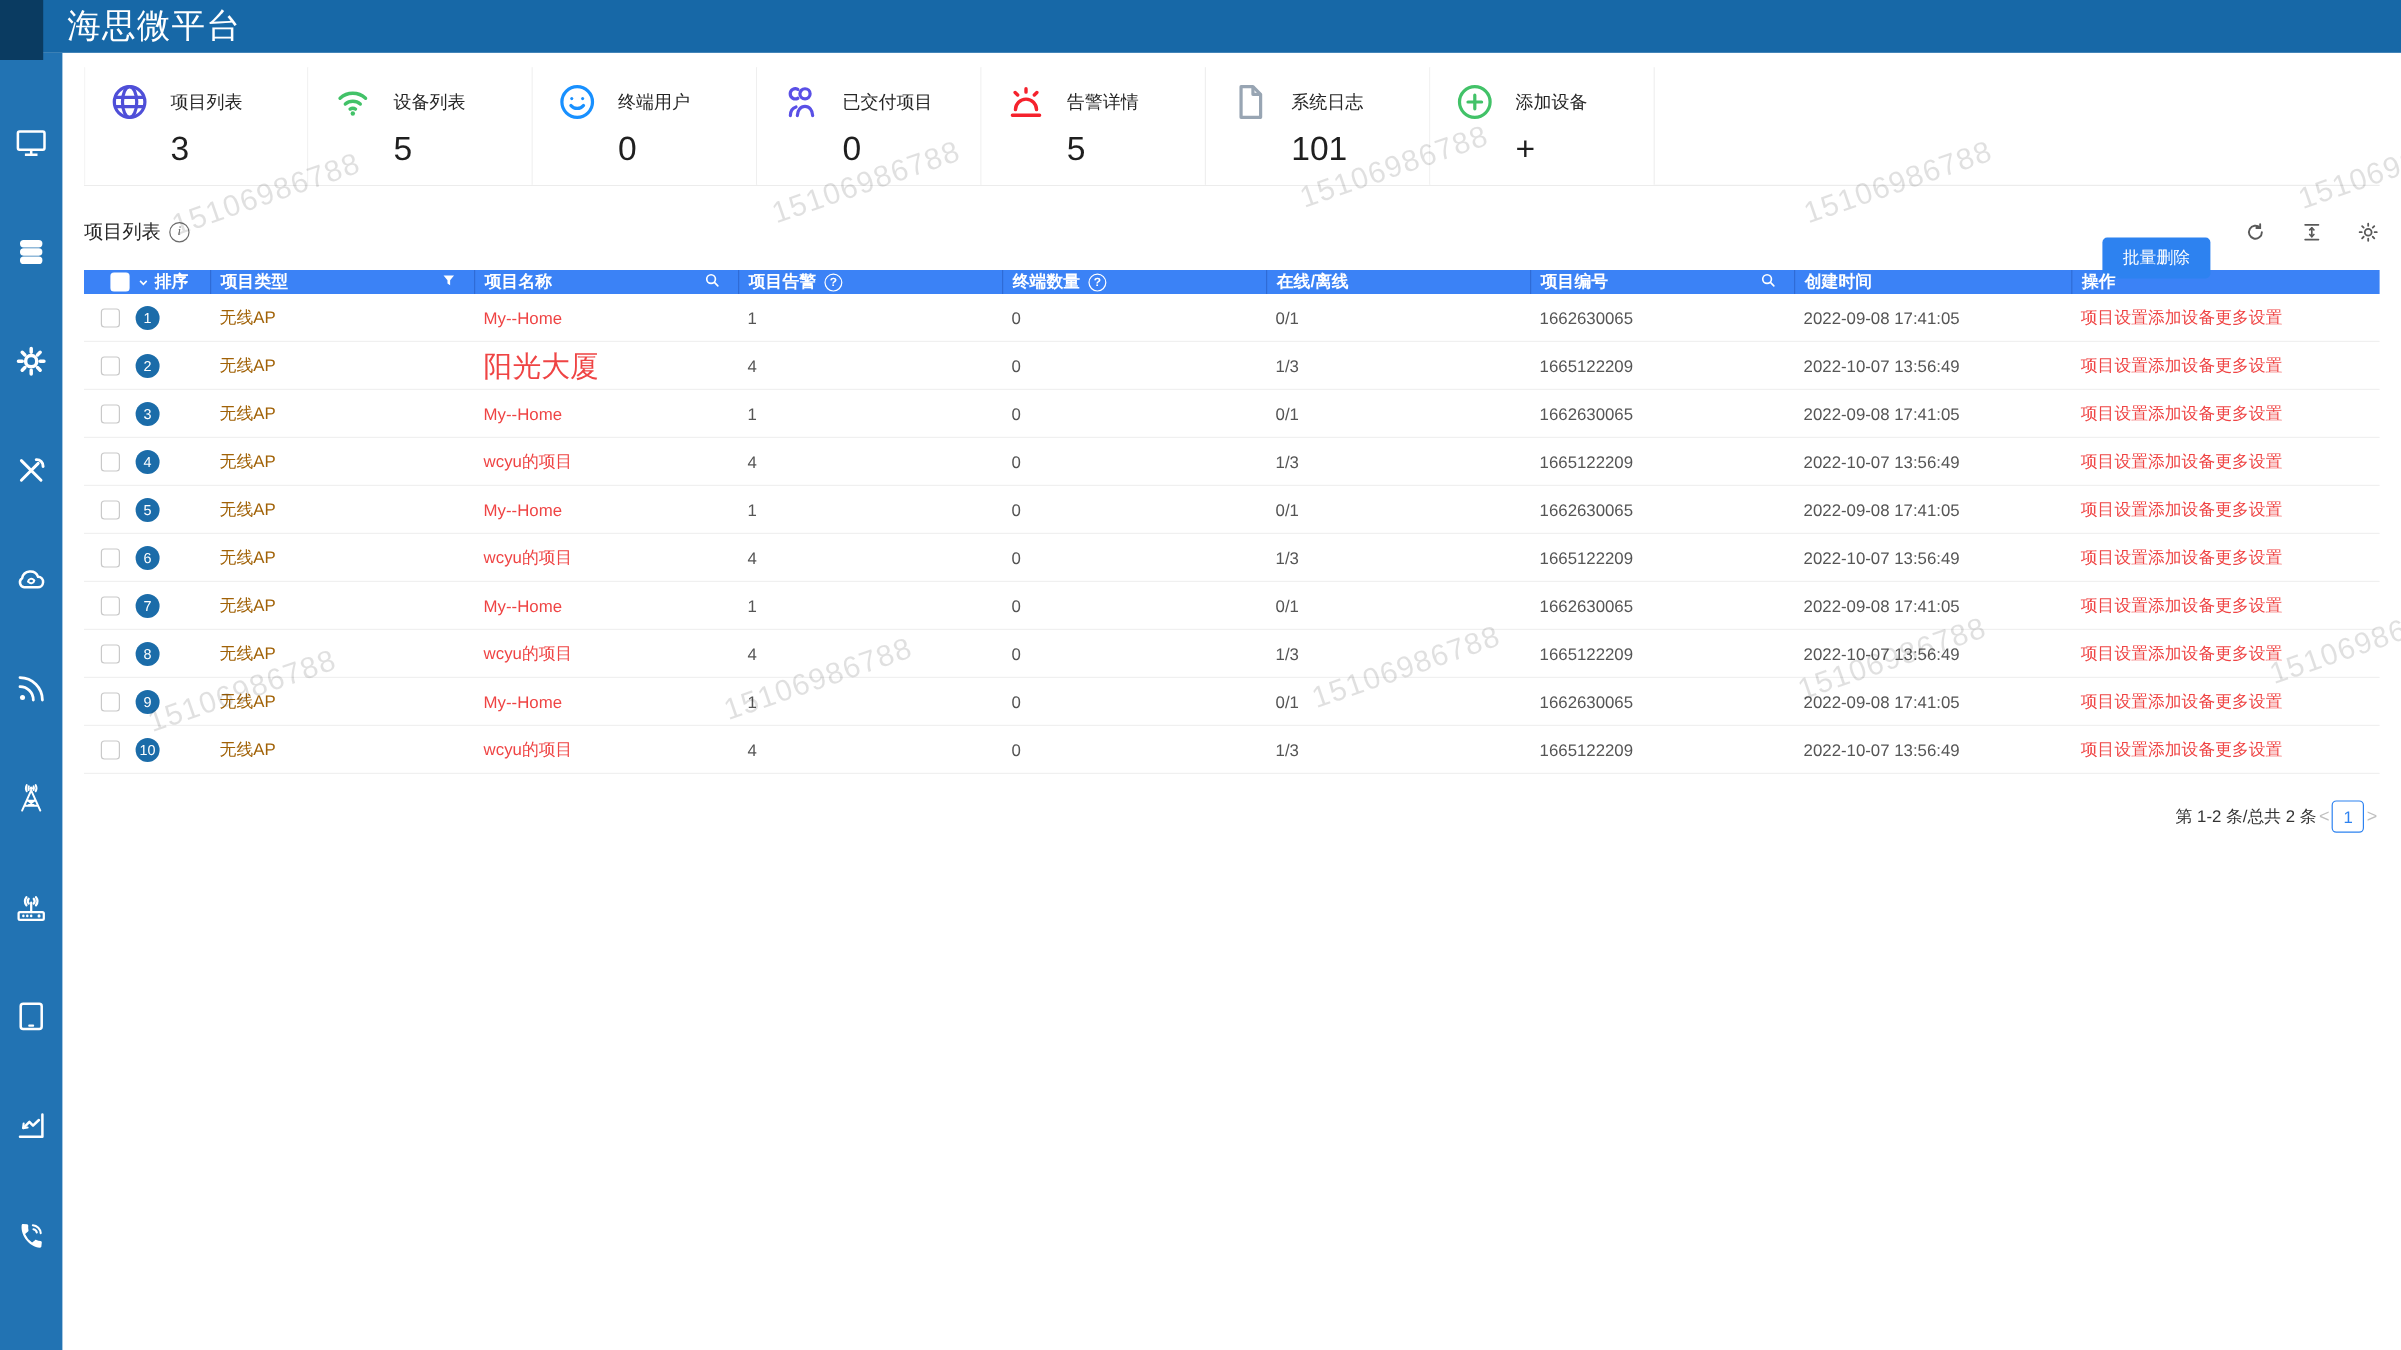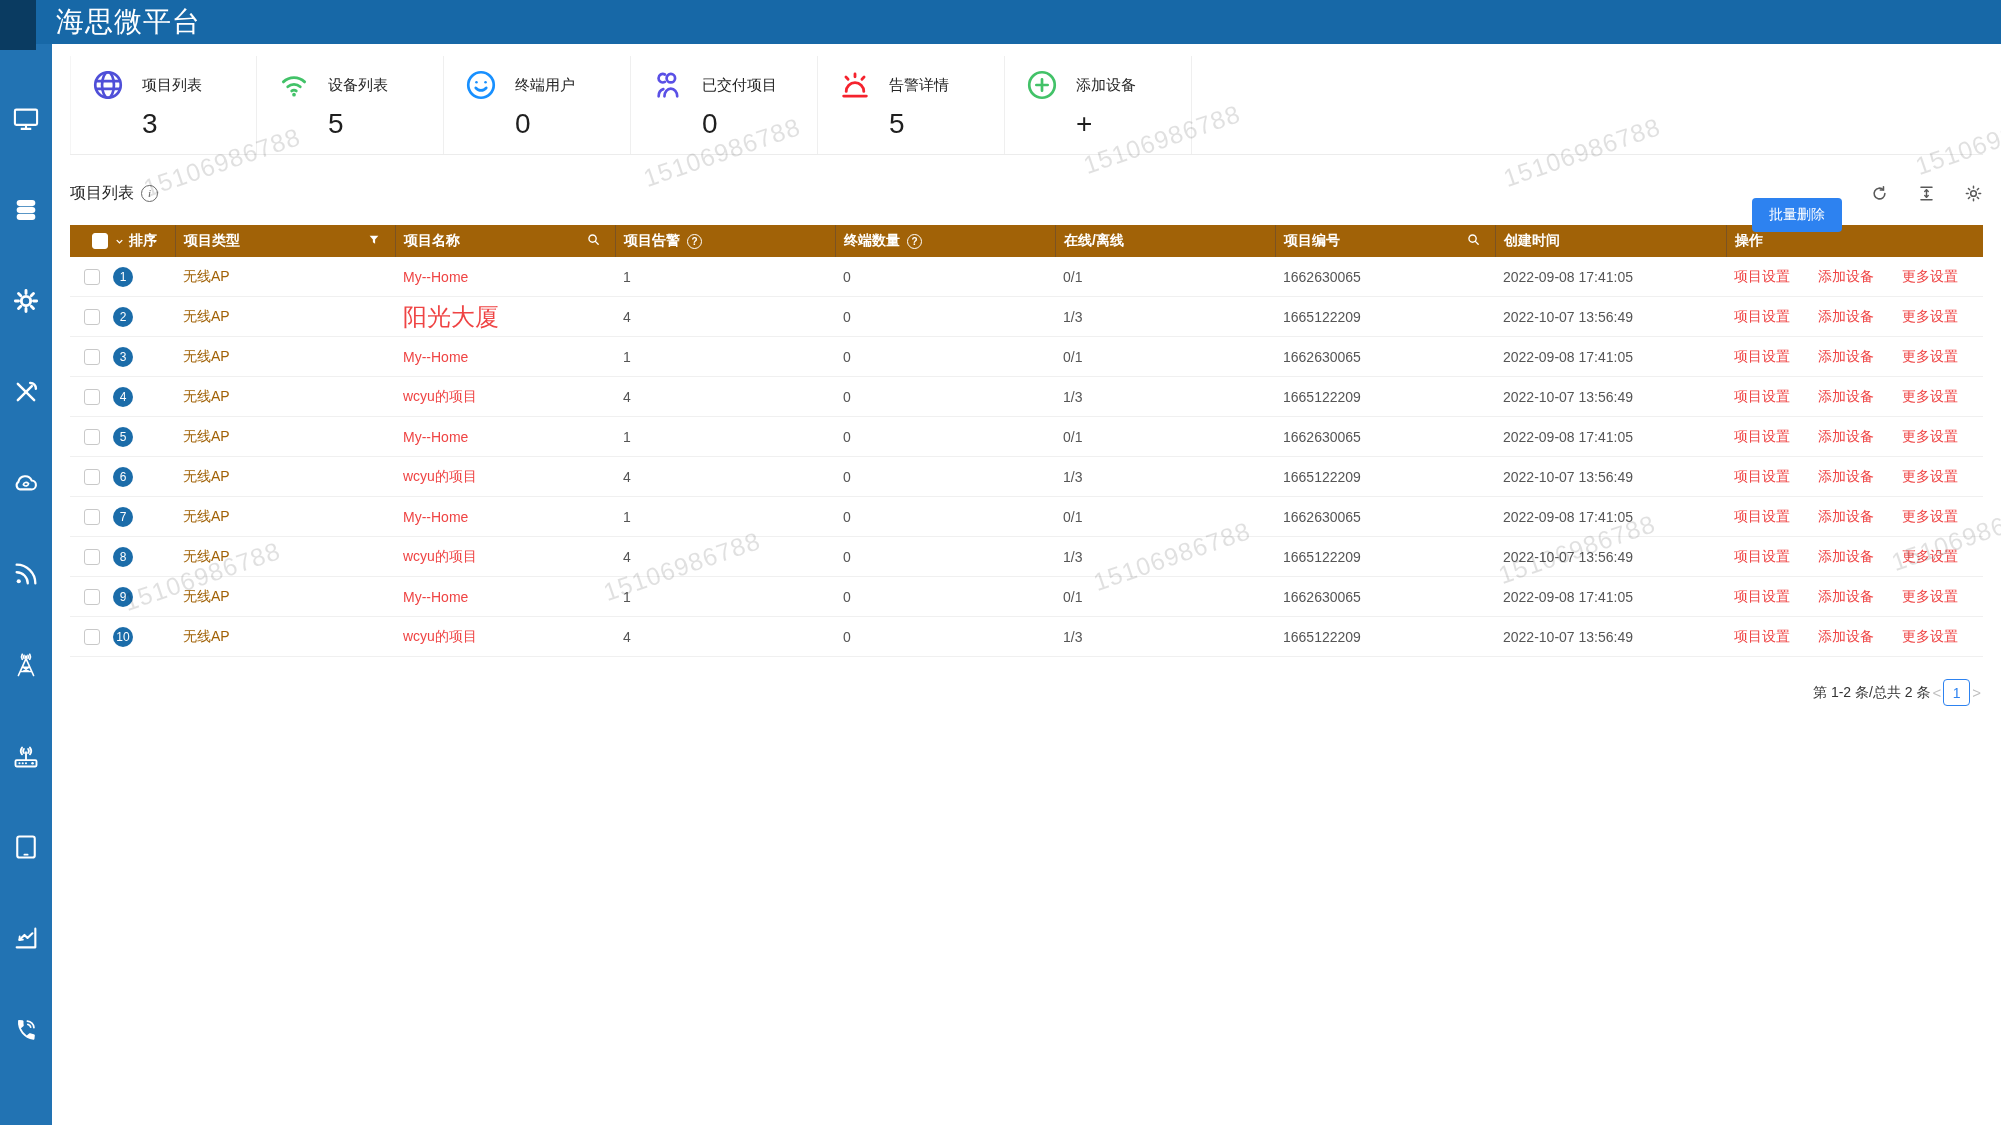--- a/index.html
+++ b/index.html
@@ -33,41 +33,41 @@
   .section-title { font-size:16px; color:#262626; display:flex; align-items:center; gap:7px; }
   .info-circle { width:17px; height:17px; border:1.4px solid #6b6b6b; border-radius:50%; color:#6b6b6b;
     font-size:11px; font-style:italic; font-family:"Liberation Serif",serif; display:flex; align-items:center; justify-content:center; }
   .toolbar { margin-left:auto; display:flex; align-items:center; gap:28px; }
   .btn-primary { background:#2D82F0; color:#fff; border:none; border-radius:4px; font-size:14px;
     padding:0 17px; height:34px; cursor:pointer; font-family:inherit;margin-top:44px; }
   .tool-icon { width:19px; height:19px; color:#595959; cursor:pointer; }
   .tool-icon svg { width:19px; height:19px; display:block; }
   
   .table { margin:14px 18px 0 18px; }
-  .thead { display:flex; background:#a16207; color:#fff; height:32px; align-items:stretch; font-size:14px; font-weight:bold; }
+  .thead { display:flex; background:#3b82f6; color:#fff; height:20px; align-items:stretch; font-size:14px; font-weight:bold; }
   .th { display:flex; align-items:center; padding-left:8px; }
   .th + .th { border-left:1px solid rgba(10,40,120,0.25); }
   .c0 { width:105px; } .cw { width:220px; } .c8 { flex:1;margin-left:11px; }
   .th .hicon { margin-left:auto; margin-right:14px; }
   .th .hicon-inline { margin-left:7px; }
   .q-circle { width:15px; height:15px; border:1.3px solid #fff; border-radius:50%; font-size:10px; font-weight:bold;
     display:inline-flex; align-items:center; justify-content:center; color:#fff; }
   .caret { display:inline-flex; margin:0 4px 0 6px; }
   .checkbox { width:16px; height:16px; background:#fff; border:1px solid #C9C9C9; border-radius:3px; display:inline-block; cursor:pointer; flex:0 0 16px; }
   .th .checkbox { margin-left:14px; border-color:#fff; }
   .tr { display:flex; height:40px; align-items:center; border-bottom:1px solid #F0F0F0; font-size:14px; color:#555; background:#fff; }
   .td { padding-left:8px; overflow:hidden; white-space:nowrap; }
   .td.cc0 { width:105px; display:flex; align-items:center; padding-left:0; }
   .td.cc0 .checkbox { margin-left:14px; }
   .badge { width:20px; height:20px; border-radius:50%; background:#1B6CA9; color:#fff; font-size:12px;
     display:inline-flex; align-items:center; justify-content:center; margin-left:13px; }
   .c-type { color:#a16207; }
   a.link { color:#ef4444; text-decoration:none; cursor:pointer; }
   a.c-name.hl { font-size:24px; }
-  .actions { display:flex; gap:28px; }
+  .actions { display:flex; }
   
   .pagination { margin:22px 18px 0 18px; display:flex; justify-content:flex-end; align-items:center; font-size:14px; color:#333; }
   .pg-arrow { color:#BFBFBF; font-size:15px; cursor:pointer; padding:0 2px; }
   .pg-box { min-width:27px; height:27px; border:1px solid #2D82F0; color:#2D82F0; border-radius:4px;
     display:flex; align-items:center; justify-content:center; font-size:14px; cursor:pointer; }
   
   .wm { position:absolute; transform:rotate(-19deg); color:rgba(0,0,0,0.12); font-size:25px; letter-spacing:1px;
     pointer-events:none; z-index:10; white-space:nowrap; }
 </style>
 </head>
@@ -209,20 +209,30 @@
     </div>
     <div class="card">
       <div class="card-top">
         <span class="card-icon"><svg viewBox="0 0 24 24" fill="none" stroke="#F5222D" stroke-width="2" stroke-linecap="round">
               <path d="M5.8 16.5a6.2 6.2 0 0 1 12.4 0"></path>
               <path d="M4 19.8h16M12 4.2v2M5.6 6.4l1.5 1.5M18.4 6.4l-1.5 1.5"></path>
             </svg></span>
         <span class="card-label">告警详情</span>
       </div>
       <div class="card-value">5</div>
+    </div>
+    <div class="card">
+      <div class="card-top">
+        <span class="card-icon"><svg viewBox="0 0 24 24" fill="none" stroke="#98A5B3" stroke-width="1.9" stroke-linejoin="round">
+              <path d="M6.5 3h7L18 7.5V21H6.5z"></path>
+              <path d="M13.5 3v4.5H18"></path>
+            </svg></span>
+        <span class="card-label">系统日志</span>
+      </div>
+      <div class="card-value">101</div>
     </div>
     <div class="card">
       <div class="card-top">
         <span class="card-icon"><svg viewBox="0 0 24 24" fill="none" stroke="#42C268" stroke-width="1.9" stroke-linecap="round">
               <circle cx="12" cy="12" r="9"></circle>
               <path d="M12 8v8M8 12h8"></path>
             </svg></span>
         <span class="card-label">添加设备</span>
       </div>
       <div class="card-value">+</div>

